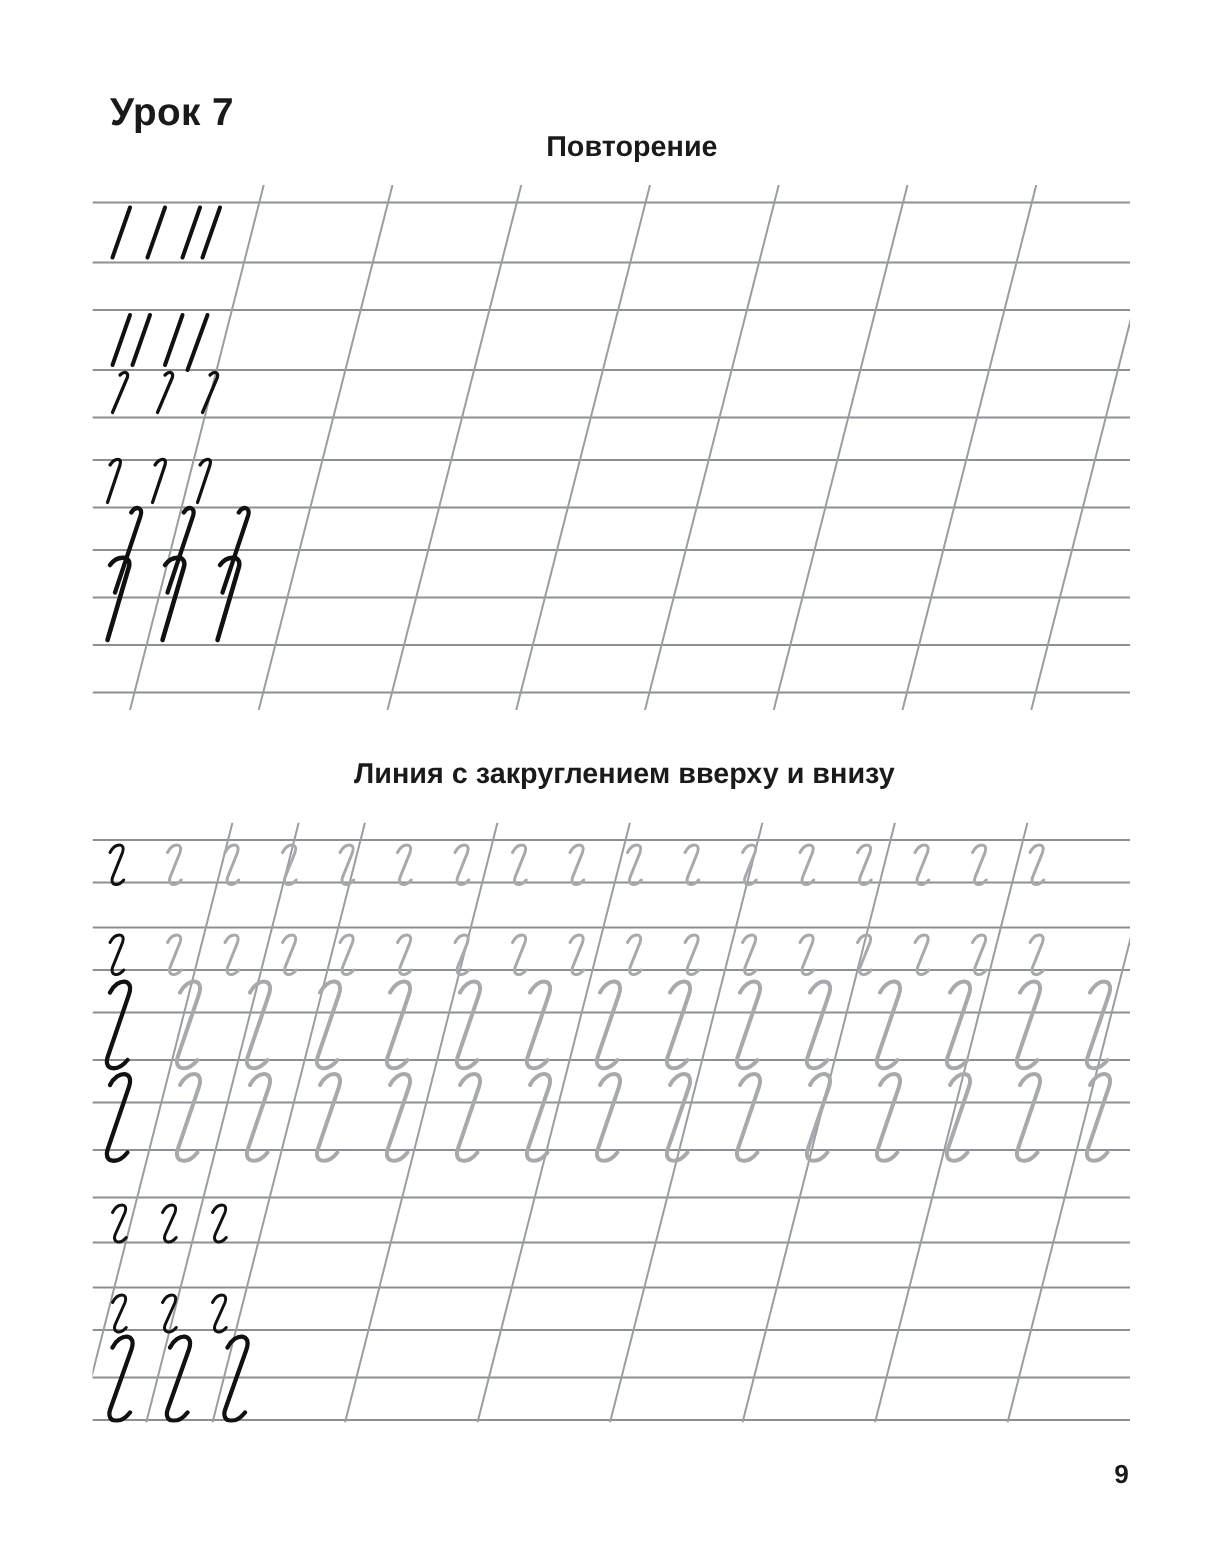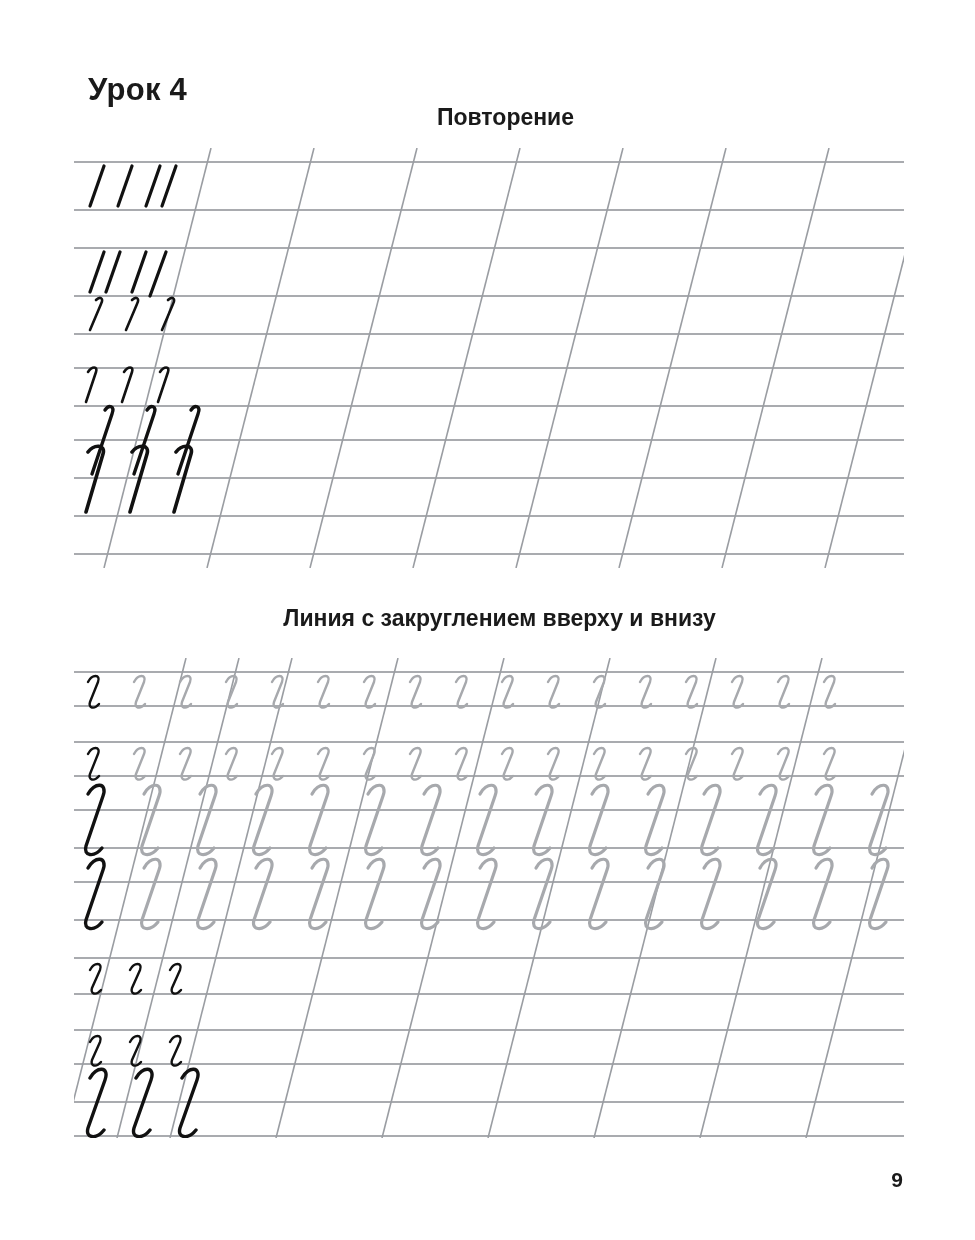--- a/index.html
+++ b/index.html
@@ -50,21 +50,21 @@
   .block {
     position: absolute;
   }
   .block svg { display: block; }
 </style>
 </head>
 <body>
 
 <div class="page">
 
-  <div class="lesson-title">Урок 4</div>
+  <div class="lesson-title">Урок 7</div>
   <div class="section-heading" id="heading-repeat">Повторение</div>
   <div class="section-heading" id="heading-line-curve">Линия с закруглением вверху и внизу</div>
 
   <div class="block" style="left:74px; top:148px;">
     <svg width="830" height="420" viewBox="0 0 830 420">
       <g stroke="#8c8f94" stroke-width="1.6" fill="none">
         <line x1="0" y1="14" x2="830" y2="14"></line>
         <line x1="0" y1="62" x2="830" y2="62"></line>
         <line x1="0" y1="100" x2="830" y2="100"></line>
         <line x1="0" y1="148" x2="830" y2="148"></line>

